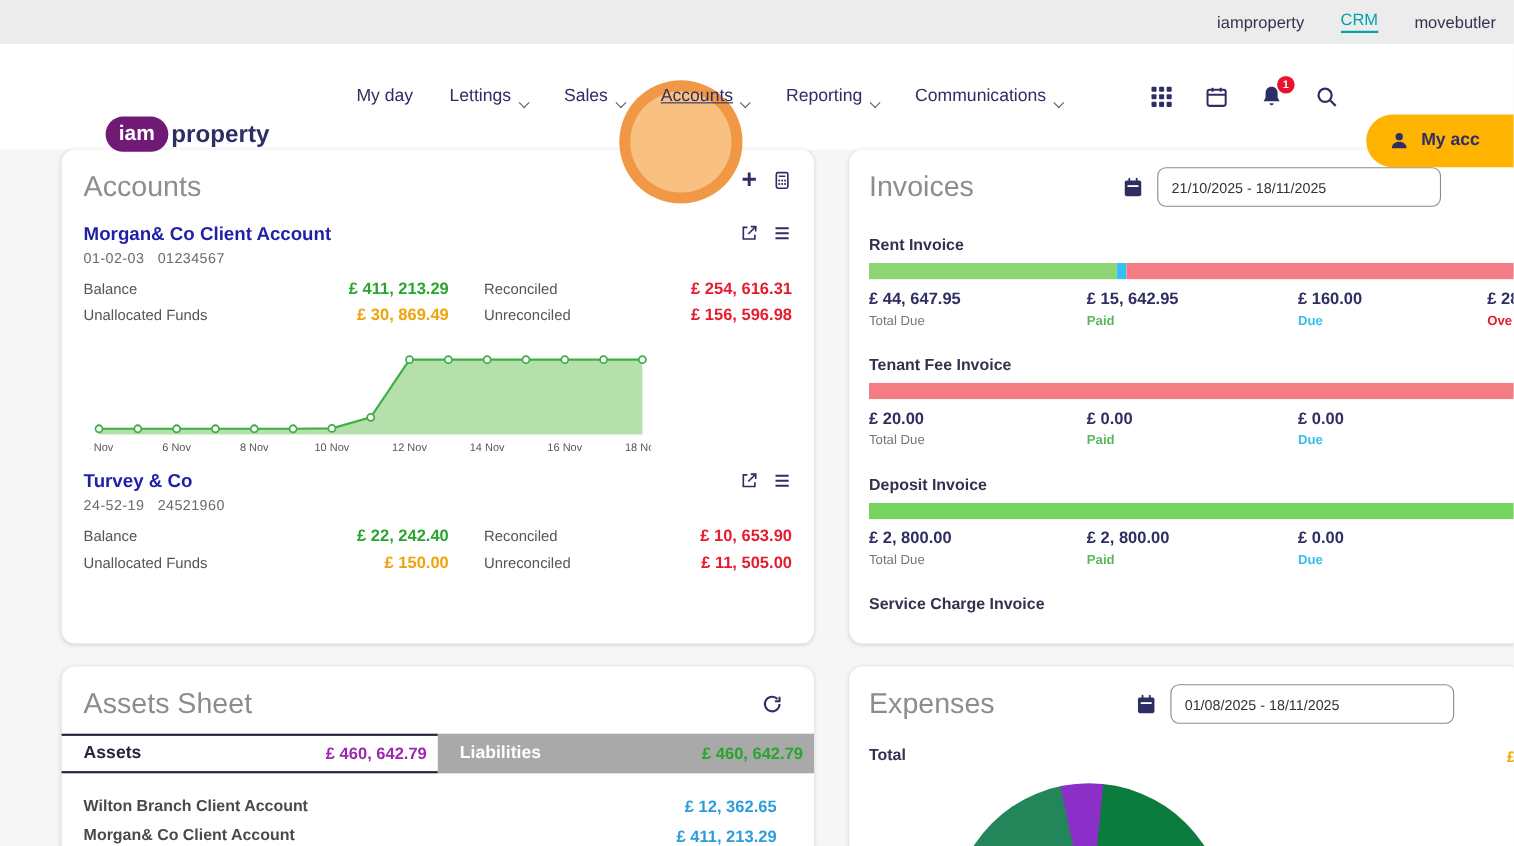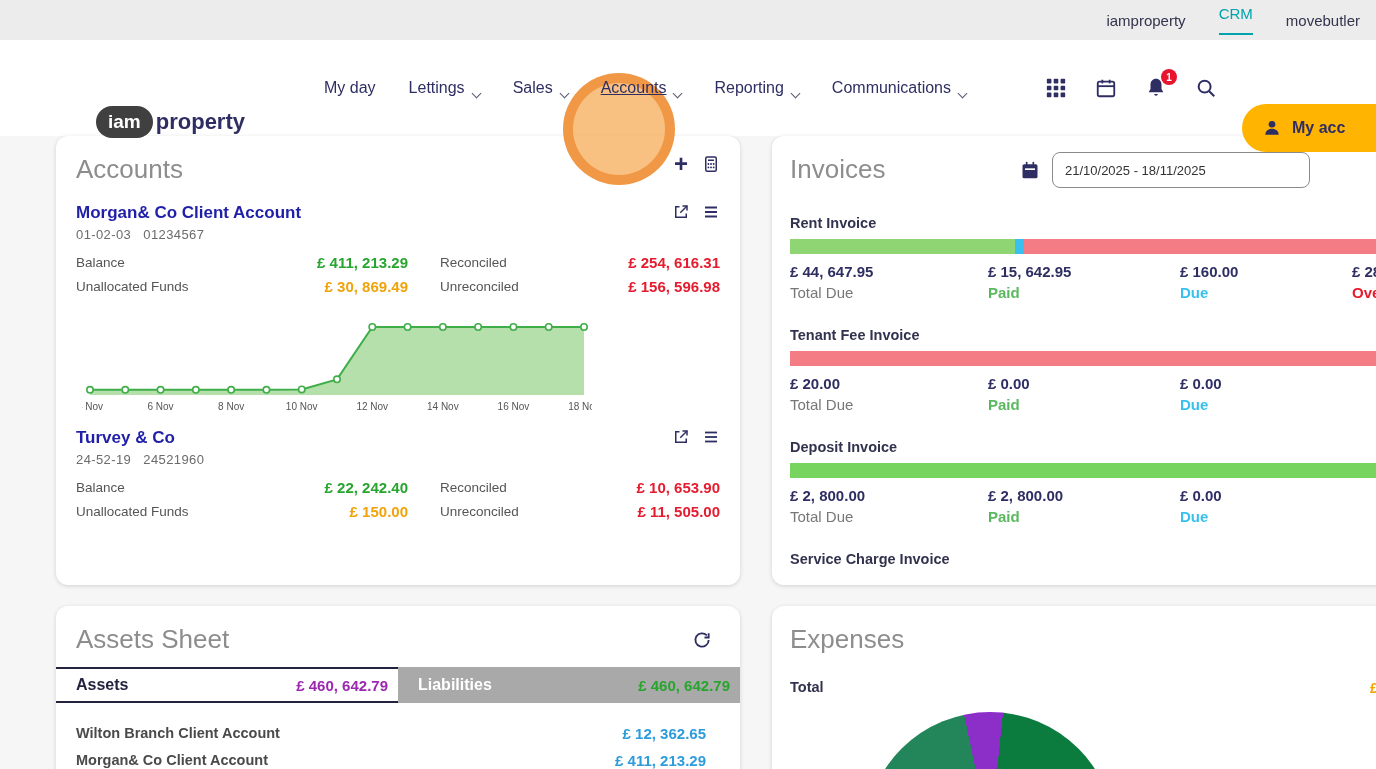--- a/index.html
+++ b/index.html
@@ -5,28 +5,28 @@
   * { box-sizing: border-box; }
   html,body { margin:0; padding:0; }
   body {
     width:1376px; height:769px; overflow:hidden; position:relative;
     background:#f6f6f7; font-family:"Liberation Sans", sans-serif; color:#2e2e63;
   }
   
   .topbar { height:40px; background:#ececec; display:flex; justify-content:flex-end;
             align-items:center; gap:33px; padding-right:16px; font-size:15px; }
   .topbar .tlink { color:#33334d; cursor:pointer; }
-  .topbar .tlink.active { color:#00a3ad; border-bottom:2px solid #00a3ad; padding-bottom:11px; }
+  .topbar .tlink.active { color:#00a3ad; border-bottom:2px solid #00a3ad; padding-bottom:1px; }
   
   .navbar { position:relative; height:96px; background:#ffffff; }
   .spotlight { position:absolute; left:563px; top:33px; width:112px; height:112px;
                border-radius:50%; background:rgba(248,177,98,0.8);
                border:10px solid rgba(240,148,64,0.9); z-index:1; }
   .logo { position:absolute; left:96px; top:66px; display:flex; align-items:center; z-index:2; cursor:pointer; }
-  .logo-iam { background:#404040; color:#fff; border-radius:999px; padding:5px 12px;
+  .logo-iam { background:#701a75; color:#fff; border-radius:999px; padding:5px 12px;
               font-weight:bold; font-size:19px; }
   .logo-prop { color:#2e2e63; font-weight:bold; font-size:22px; margin-left:3px; }
   .menu { position:absolute; left:324px; top:0; height:96px; display:flex; align-items:center;
           gap:33px; z-index:2; }
   .menu-item { display:flex; align-items:flex-end; gap:8px; font-size:16px; color:#2e2e63; cursor:pointer; }
   .menu-item.hl .lbl { text-decoration:underline; }
   .chev { width:7px; height:7px; border-right:1.8px solid #5a5a6e; border-bottom:1.8px solid #5a5a6e;
           transform:rotate(45deg); margin-top:-4px; display:inline-block; }
   .nav-icons { position:absolute; left:1044px; top:0; height:96px; display:flex;
                align-items:center; gap:26px; z-index:2; }
@@ -64,21 +64,21 @@
   .date-group { position:absolute; top:16px; display:flex; align-items:center; gap:12px; }
   #invoices-card .date-group { left:248px; }
   #expenses-card .date-group { left:260px; }
   .date-input { width:258px; height:36px; border:1px solid #8a8a8a; border-radius:8px;
                 font-size:13px; color:#333; padding:0 12px; font-family:inherit; background:#fff; }
   .section-name { font-weight:bold; color:#32324e; font-size:14.5px; margin-top:26px; }
   .inv-bar { display:flex; height:15px; margin-top:8px; margin-right:-18px; overflow:hidden; }
   .inv-bar > div { height:100%; }
   .inv-stats { display:grid; grid-template-columns:198px 192px 172px auto; margin-top:9px; }
   .inv-val { font-weight:bold; font-size:15px; color:#2e2e63; }
-  .inv-lbl { font-size:15px; color:#777; margin-top:4px; }
+  .inv-lbl { font-size:12px; color:#777; margin-top:4px; }
   .inv-lbl.colored { font-weight:bold; }
   
   .bs-row { display:flex; height:36px; margin:12px -20px 0; }
   .bs-assets { width:342px; display:flex; justify-content:space-between; align-items:center;
                padding:0 10px 0 20px; border-top:2px solid #23233f; border-bottom:2px solid #23233f; }
   .bs-assets .bs-lbl { font-weight:bold; font-size:16px; color:#23233f; }
   .bs-liab { flex:1; background:#a9a9a9; display:flex; justify-content:space-between;
              align-items:center; padding:0 10px 0 20px; }
   .bs-liab .bs-lbl { font-weight:bold; font-size:16px; color:#fff; }
   .bs-amt { font-weight:bold; font-size:15px; }
@@ -414,16 +414,27 @@
     <span class="bs-amt" style="color: rgb(45, 156, 219);">£ 12, 362.65</span>
   </div>
   <div class="bs-line" style="margin-top:10px;">
     <span>Morgan&amp; Co Client Account</span>
     <span class="bs-amt" style="color: rgb(45, 156, 219);">£ 411, 213.29</span>
   </div>
 </div>
 
 <div class="card" id="expenses-card">
   <div class="card-title">Expenses</div>
+  <div class="date-group">
+    <span style="display:flex;">
+      <svg viewBox="0 0 24 24" width="20" height="20" fill="#2e2e63">
+        <rect x="3" y="5" width="18" height="17" rx="2"></rect>
+        <rect x="6" y="10" width="12" height="2" fill="#fff"></rect>
+        <rect x="7" y="2" width="2" height="4" rx="1"></rect>
+          <rect x="15" y="2" width="2" height="4" rx="1"></rect>
+      </svg>
+    </span>
+    <input class="date-input" readonly="" value="01/08/2025 - 18/11/2025" style="">
+  </div>
   <div class="total-lbl">Total</div>
   <span class="legend-hint" style="color: rgb(240, 165, 0);">£</span>
   <div class="pie" id="expenses-pie" style="background: conic-gradient(from 348deg, rgb(140, 47, 201) 0deg, rgb(140, 47, 201) 18deg, rgb(12, 124, 62) 18deg, rgb(12, 124, 62) 187.2deg, rgb(35, 133, 90) 187.2deg, rgb(35, 133, 90) 360deg);"></div>
 </div>
 
 </body></html>

